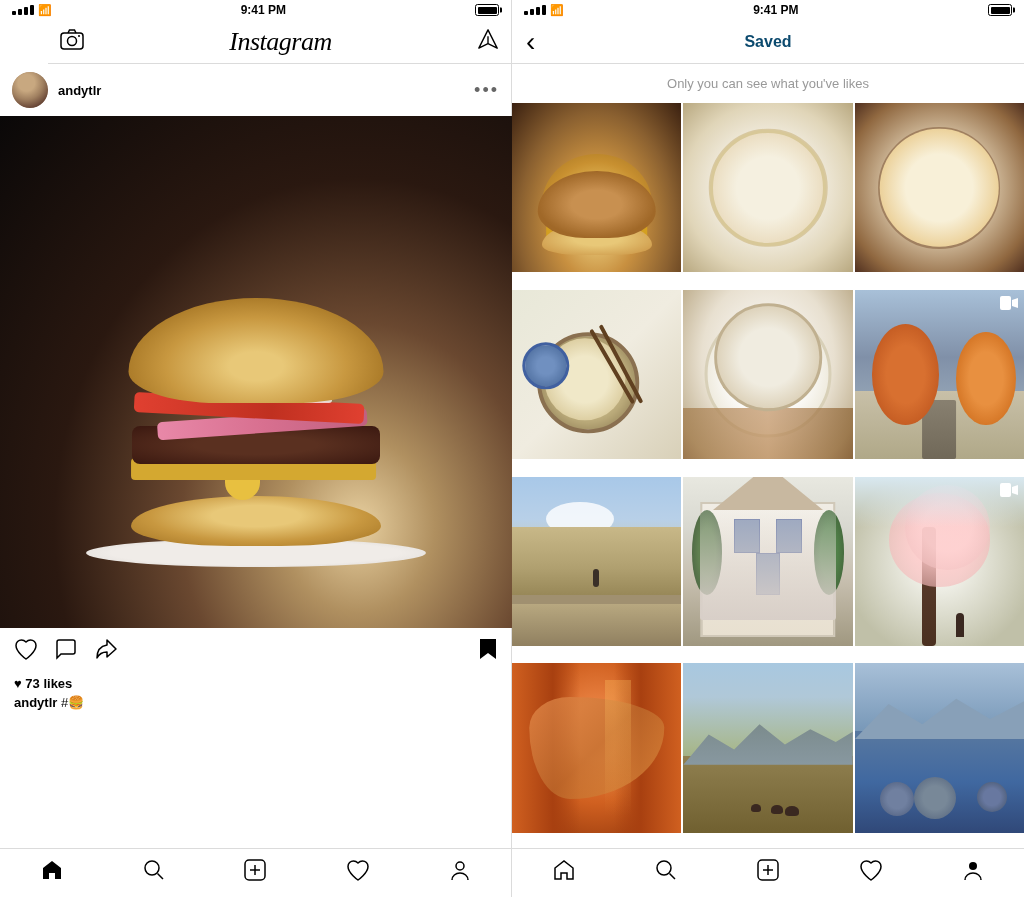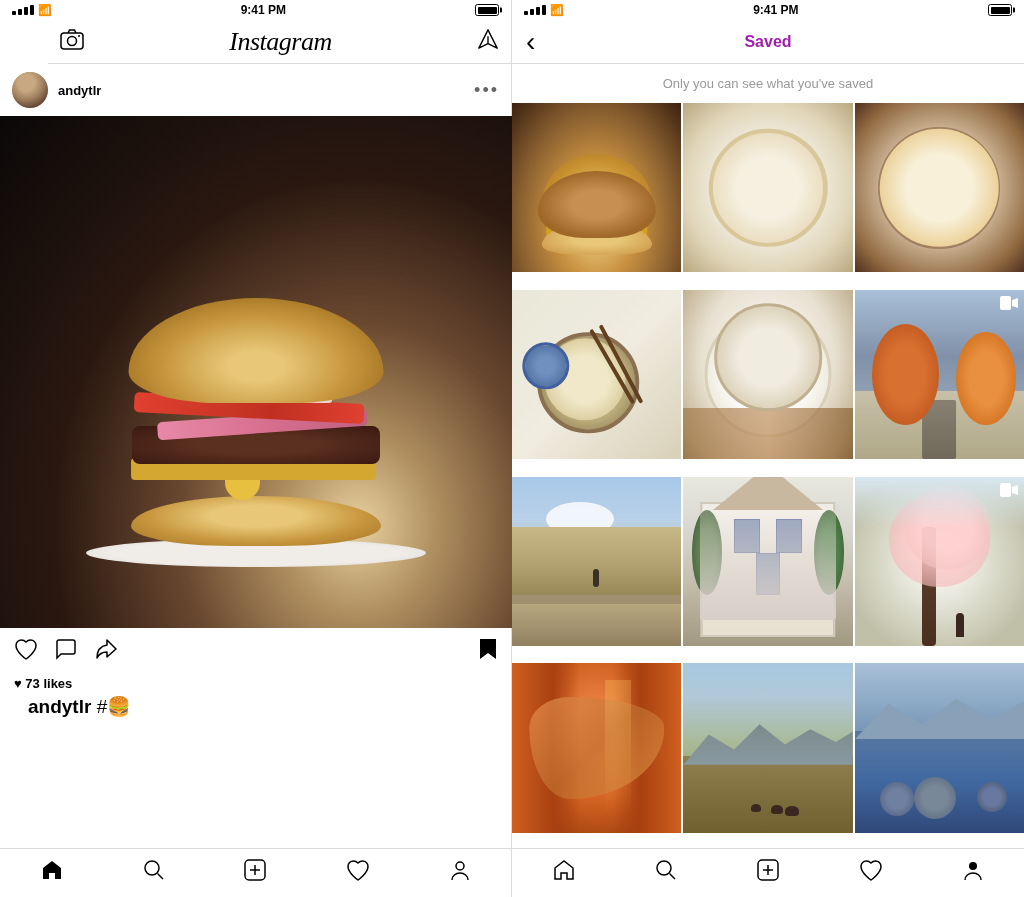--- a/index.html
+++ b/index.html
@@ -100,22 +100,22 @@
     .post-actions-left { display: flex; gap: 16px; }
     .action-icon { font-size: 24px; color: #000; cursor: pointer; }
     .bookmark-icon { font-size: 22px; color: #000; cursor: pointer; }
 
     .post-likes {
       padding: 0 14px 4px;
       font-size: 13px;
       font-weight: 600;
     }
     .post-caption {
-      padding: 0 28px 8px;
-      font-size: 19px;
+      padding: 0 14px 8px;
+      font-size: 13px;
     }
     .caption-user { font-weight: 600; }
 
     .left-tab-bar {
       margin-top: auto;
       height: 49px;
       border-top: 1px solid #dbdbdb;
       display: flex;
       align-items: center;
       justify-content: space-around;
@@ -156,21 +156,21 @@
       position: absolute;
       left: 14px;
       font-size: 22px;
       color: #000;
       cursor: pointer;
       font-weight: 300;
     }
     .saved-title {
       font-size: 16px;
       font-weight: 600;
-      color: #a21caf;
+      color: #0c4a6e;
     }
 
     .saved-subtitle {
       text-align: center;
       padding: 12px 0;
       font-size: 13px;
       color: #999;
     }
 
     .saved-grid {
@@ -481,21 +481,21 @@
       </div>
     </div>
   </div>
 
   <div class="right-header">
     <span class="back-btn" style="font-size:28px;font-weight:300;">‹</span>
     <span class="saved-title">Saved</span>
   </div>
 
   <div class="saved-subtitle">
-    <span>Only you can see what you've saved</span>
+    <span>Only you can see what you've likes</span>
   </div>
 
   <div class="saved-grid">
 
     <div class="grid-item">
       <div class="grid-bg" style="background:radial-gradient(ellipse at 50% 70%,#e8c878 10%,#c89040 35%,#8a6030 65%,#3a2010 100%);">
 
         <div style="position:absolute;bottom:20%;left:50%;transform:translateX(-50%);width:65%;height:50%;background:radial-gradient(ellipse at 50% 60%,#e8c060 20%,#c89030 60%,#a07020 100%);border-radius:50% 50% 40% 40%/60% 60% 40% 40%;"></div>
         <div style="position:absolute;bottom:15%;left:50%;transform:translateX(-50%);width:60%;height:20%;background:#d4a020;border-radius:3px;"></div>
         <div style="position:absolute;bottom:10%;left:50%;transform:translateX(-50%);width:65%;height:20%;background:radial-gradient(ellipse,#e8c878 30%,#c89040 100%);border-radius:50% 50% 35% 35%/70% 70% 30% 30%;"></div>

